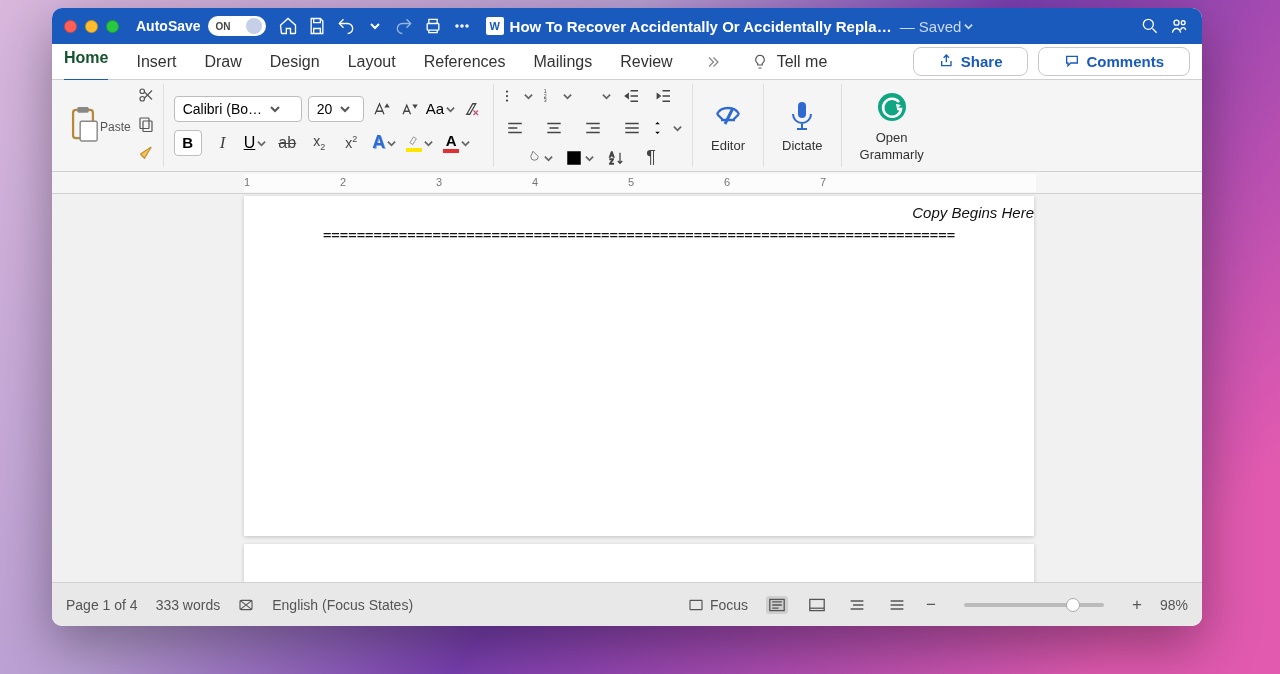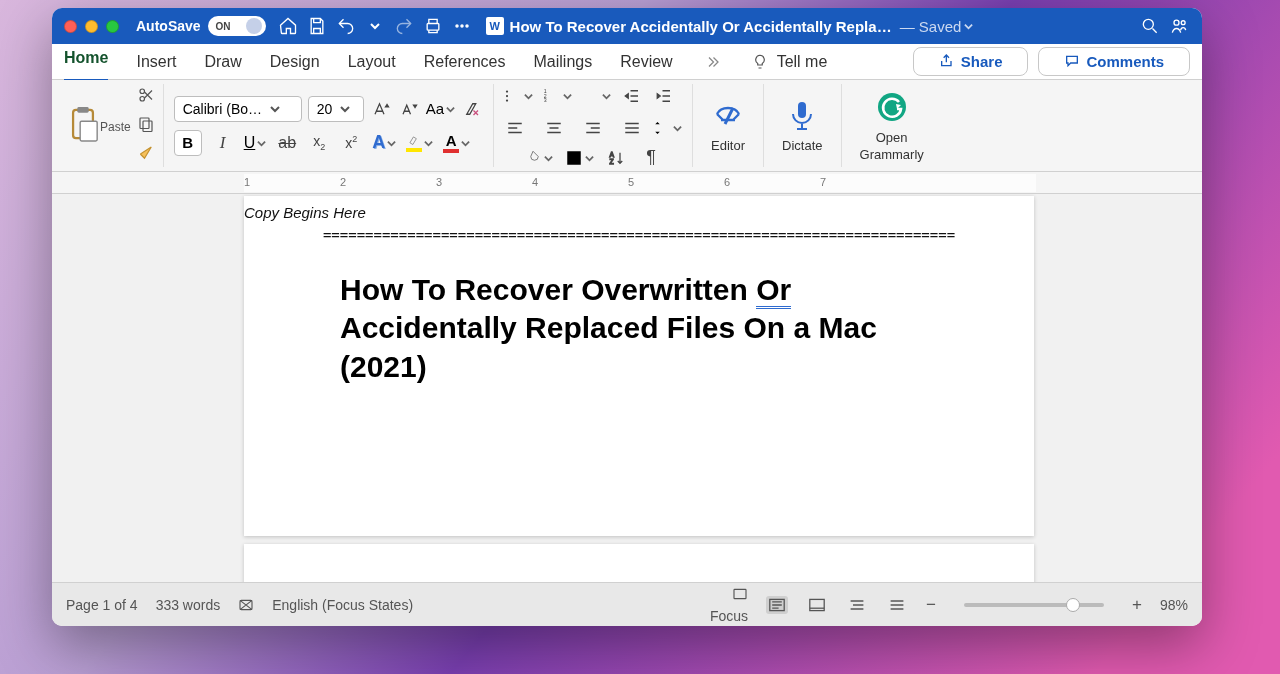--- a/index.html
+++ b/index.html
@@ -133,41 +133,41 @@
   .page {
     position:absolute; left:192px; top:2px;
     width:790px;height:340px;background:#fff;
     box-shadow:0 1px 4px rgba(0,0,0,.2);
   }
   .page2 {
     position:absolute; left:192px; top:350px;
     width:790px;height:80px;background:#fff;
     box-shadow:0 1px 4px rgba(0,0,0,.2);
   }
-  .copy-begins { text-align:left;font-style:italic;font-size:15px;color:#111;padding-top:8px;}
+  .copy-begins { text-align:right;font-style:italic;font-size:15px;color:#111;padding-top:8px;}
   .hr-line { text-align:center;font-family:monospace;font-size:14px;letter-spacing:0;color:#111;padding:6px 0 28px;}
   .doc-title {
     padding: 0 96px; font-family:"Segoe WPC","Segoe UI",Arial,sans-serif;
     font-size:30px;font-weight:800;color:#000;line-height:1.28;
   }
   .doc-title .or { border-bottom: 3px double #2f6bcf; }
   
   .status {
     height: 44px;background:#e8e8e8;border-top:1px solid #d0d0d0;
     display:flex;align-items:center;padding:0 14px;gap:18px;
     font-size:14px;color:#555;flex-shrink:0;
   }
   .status .sep{flex:1;}
   .viewbtn { width:22px;height:18px;display:flex;align-items:center;justify-content:center;border-radius:3px;}
   .viewbtn.active{background:#cfcfcf;}
   .viewbtn svg{width:16px;height:14px;stroke:#555;fill:none;stroke-width:1.6;}
   .zoom-slider{width:140px;height:4px;background:#bbb;border-radius:2px;position:relative;margin:0 10px;}
   .zoom-knob{position:absolute;top:-5px;left:102px;width:14px;height:14px;border-radius:50%;background:#fff;border:1px solid #aaa;}
   .status svg.icn{width:16px;height:16px;stroke:#555;fill:none;stroke-width:1.7;}
-  .focus-lbl{display:flex;align-items:flex-end;gap:6px;flex-direction:column;}
+  .focus-lbl{display:flex;align-items:flex-start;gap:6px;}
   .highlight-bar{width:16px;height:4px;background:#ffe600;}
   .fontcolor-bar{width:16px;height:4px;background:#e03030;}
 </style>
 </head>
 <body>
 
 <div class="window">
 
   <div class="titlebar">
     <div class="traffic">
@@ -548,23 +548,20 @@
     <span class="ruler-num" style="left:480px">4</span>
     <span class="ruler-num" style="left:576px">5</span>
     <span class="ruler-num" style="left:672px">6</span>
     <span class="ruler-num" style="left:768px">7</span>
   </div>
 
   <div class="doc-area">
     <div class="page">
       <div class="copy-begins">Copy Begins Here</div>
       <div class="hr-line">===========================================================================</div>
-      <div class="doc-title">
-        <span>How To Recover Overwritten </span><span class="or">Or</span><span> Accidentally Replaced Files On a Mac (2021)</span>
-      </div>
     </div>
     <div class="page2"></div>
   </div>
 
   <div class="status">
     <span>Page 1 of 4</span>
     <span>333 words</span>
     <svg class="icn" viewBox="0 0 24 24">
         <rect x="3" y="5" width="18" height="14" rx="2"></rect>
         <path d="M3 5l18 14M21 5 3 19"></path>

